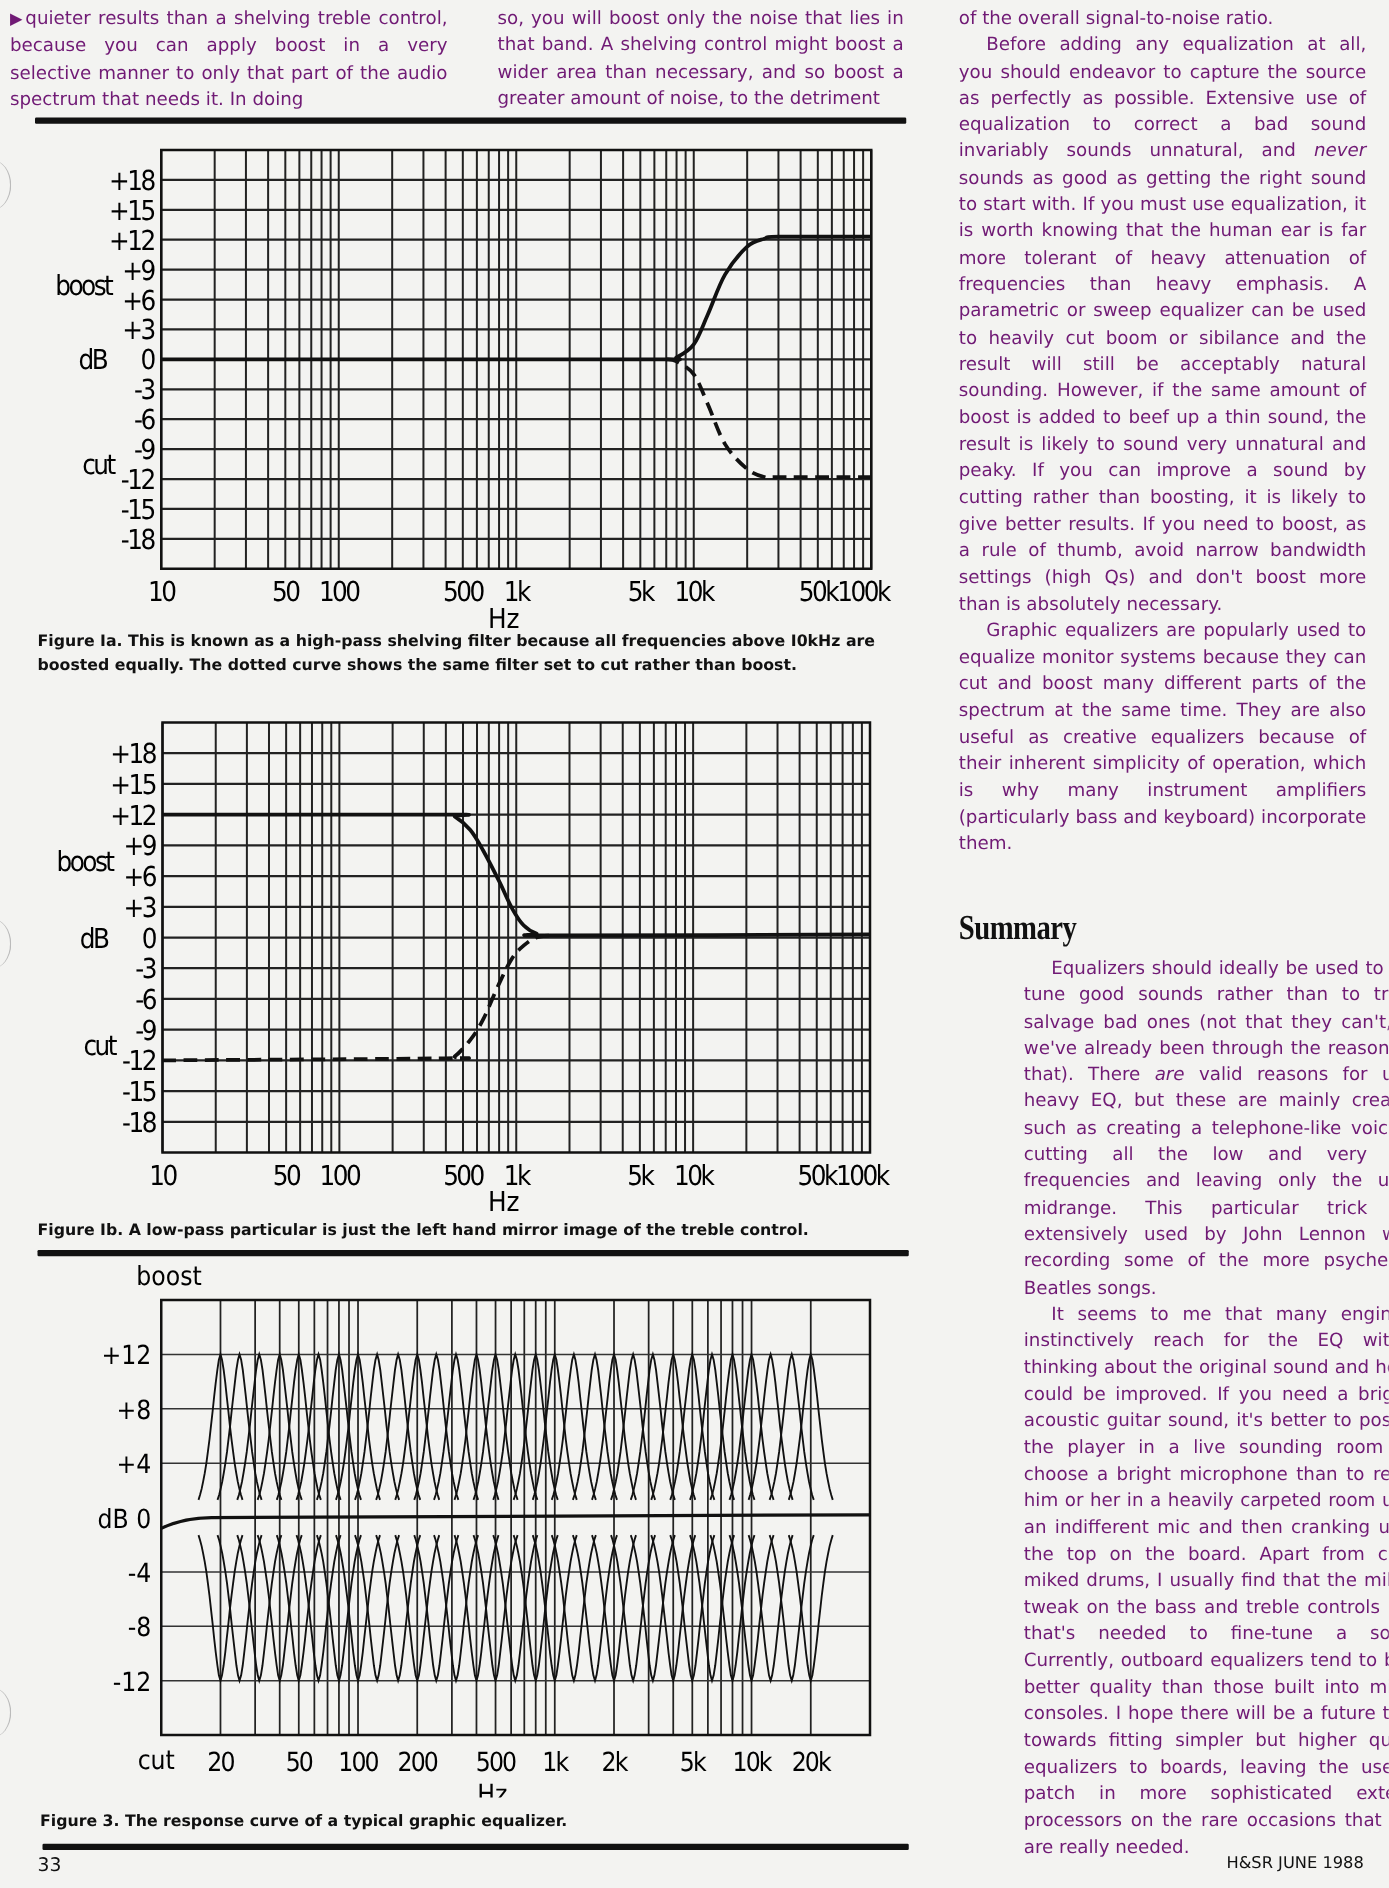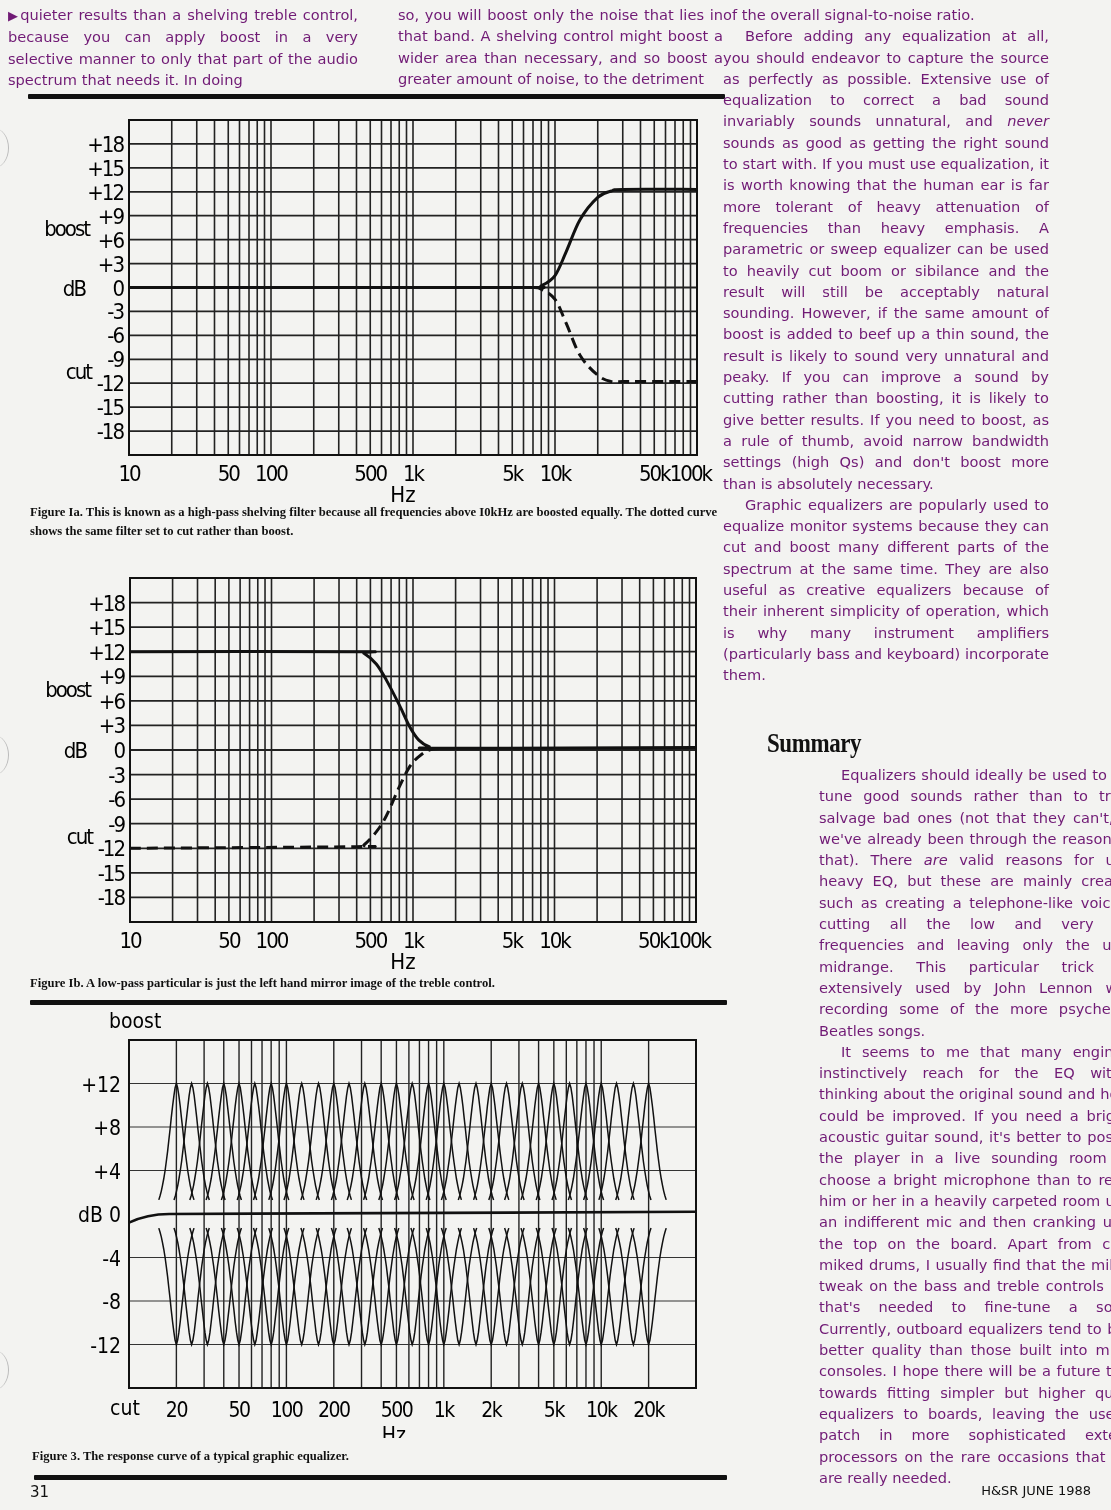--- a/index.html
+++ b/index.html
@@ -8,29 +8,29 @@
     background:#f3f3f1; color:#111;
     font-family:"DejaVu Sans", sans-serif;
   }
   .col-text {
     font-size:14.6px; line-height:21.3px; text-align:justify; color:#701a75;
   }
   .col-text p { margin:0; text-indent:22px; }
   .col-text p.noindent { text-indent:0; }
   .top-left { position:absolute; left:8px; top:4px; width:350px; }
   .top-mid  { position:absolute; left:398px; top:4px; width:325px; }
-  .right-col { position:absolute; left:723px; top:4px; width:326px; }
+  .right-col { position:absolute; left:767px; top:4px; width:326px; }
   .arrow { font-size:13px; margin-right:1px; }
   .rule {
     position:absolute; height:5px; background:#111; border-radius:1px;
   }
   .figure { position:absolute; }
   .figure svg { display:block; }
   .caption {
-    position:absolute; font-weight:bold; font-size:12.6px; line-height:19px; color:#111;font-family:Liberation Serif, serif;
+    position:absolute; font-weight:bold; font-size:12.6px; line-height:19px; color:#111;
   }
   .summary-head {
     position:absolute; left:767px; top:727px;
     font-family:"Liberation Serif","DejaVu Serif", serif; font-weight:bold;
     font-size:28px; letter-spacing:-0.5px; transform:scaleX(0.82); transform-origin:left;
   }
   .summary-body { position:absolute; left:779px; top:764px; width:326px;margin-left:40px; }
   .page-num { position:absolute; left:30px; top:1483px; font-size:15px; }
   .issue { position:absolute; right:20px; top:1483px; font-size:13px; }
   .end-mark { float:right; font-size:14px; }
@@ -364,14 +364,14 @@
   <p><span>Before adding any equalization at all, you should endeavor to capture the source as perfectly as possible. Extensive use of equalization to correct a bad sound invariably sounds unnatural, and </span><em>never</em><span> sounds as good as getting the right sound to start with. If you must use equalization, it is worth knowing that the human ear is far more tolerant of heavy attenuation of frequencies than heavy emphasis. A parametric or sweep equalizer can be used to heavily cut boom or sibilance and the result will still be acceptably natural sounding. However, if the same amount of boost is added to beef up a thin sound, the result is likely to sound very unnatural and peaky. If you can improve a sound by cutting rather than boosting, it is likely to give better results. If you need to boost, as a rule of thumb, avoid narrow bandwidth settings (high Qs) and don't boost more than is absolutely necessary.</span></p>
   <p>Graphic equalizers are popularly used to equalize monitor systems because they can cut and boost many different parts of the spectrum at the same time. They are also useful as creative equalizers because of their inherent simplicity of operation, which is why many instrument amplifiers (particularly bass and keyboard) incorporate them.</p>
 </div>
 
 <div class="summary-head">Summary</div>
 <div class="col-text summary-body">
   <p><span>Equalizers should ideally be used to fine-tune good sounds rather than to try to salvage bad ones (not that they can't, but we've already been through the reasons for that). There </span><em>are</em><span> valid reasons for using heavy EQ, but these are mainly creative, such as creating a telephone-like voice by cutting all the low and very high frequencies and leaving only the upper midrange. This particular trick was extensively used by John Lennon when recording some of the more psychedelic Beatles songs.</span></p>
   <p><span>It seems to me that many engineers instinctively reach for the EQ without thinking about the original sound and how it could be improved. If you need a brighter acoustic guitar sound, it's better to position the player in a live sounding room and choose a bright microphone than to record him or her in a heavily carpeted room using an indifferent mic and then cranking up all the top on the board. Apart from close-miked drums, I usually find that the mildest tweak on the bass and treble controls is all that's needed to fine-tune a sound. Currently, outboard equalizers tend to be of better quality than those built into mixing consoles. I hope there will be a future trend towards fitting simpler but higher quality equalizers to boards, leaving the user to patch in more sophisticated external processors on the rare occasions that they are really needed.</span> <span class="end-mark">⚙</span></p>
 </div>
 
-<div class="page-num">31</div>
+<div class="page-num">33</div>
 <div class="issue">H&amp;SR JUNE 1988</div>
 
 </body></html>

